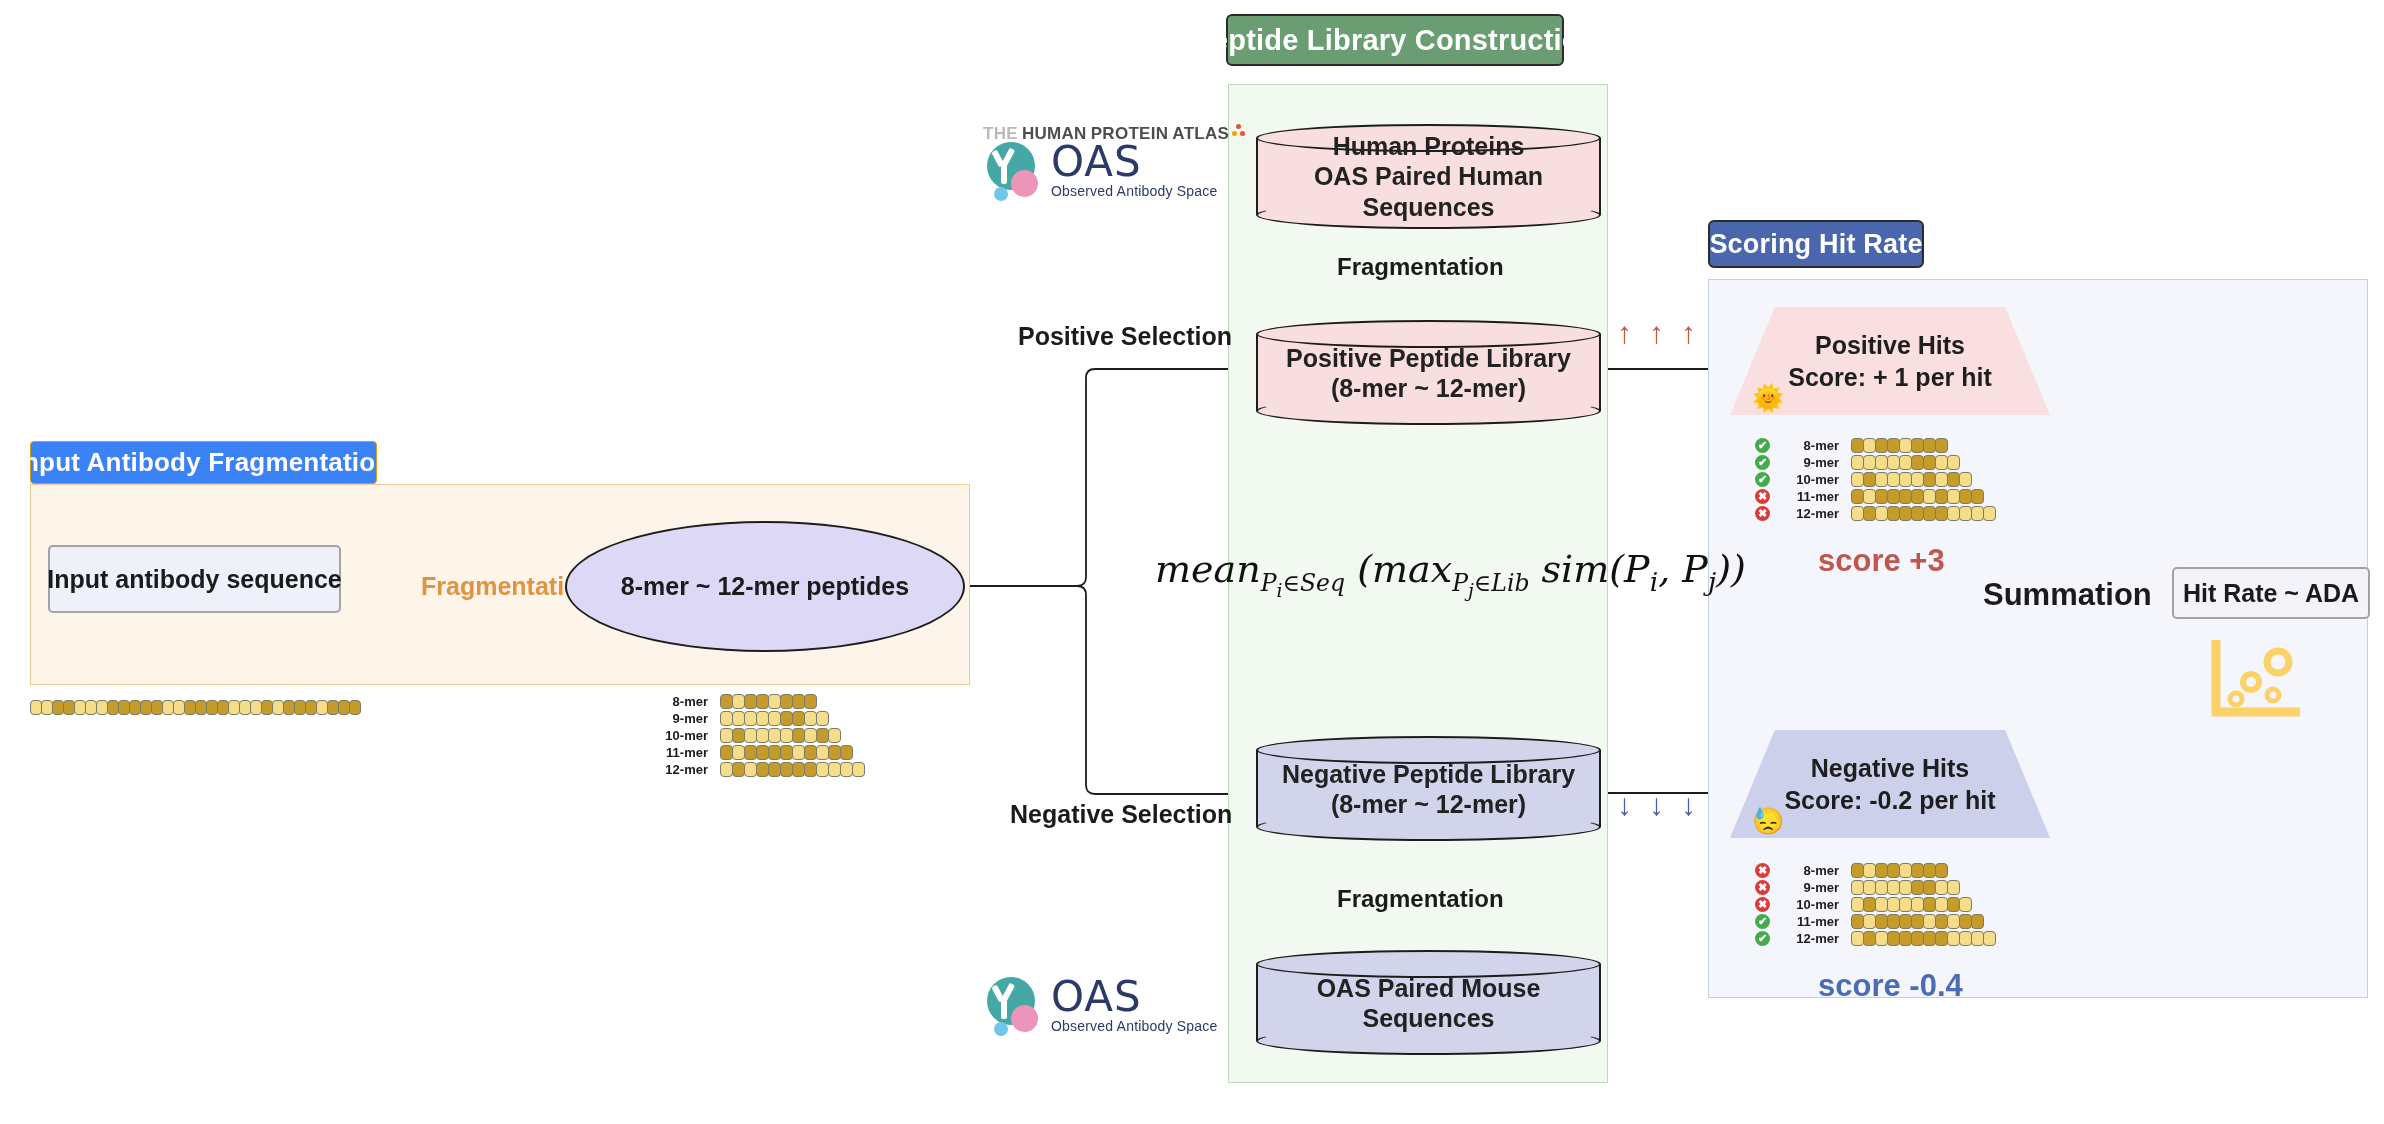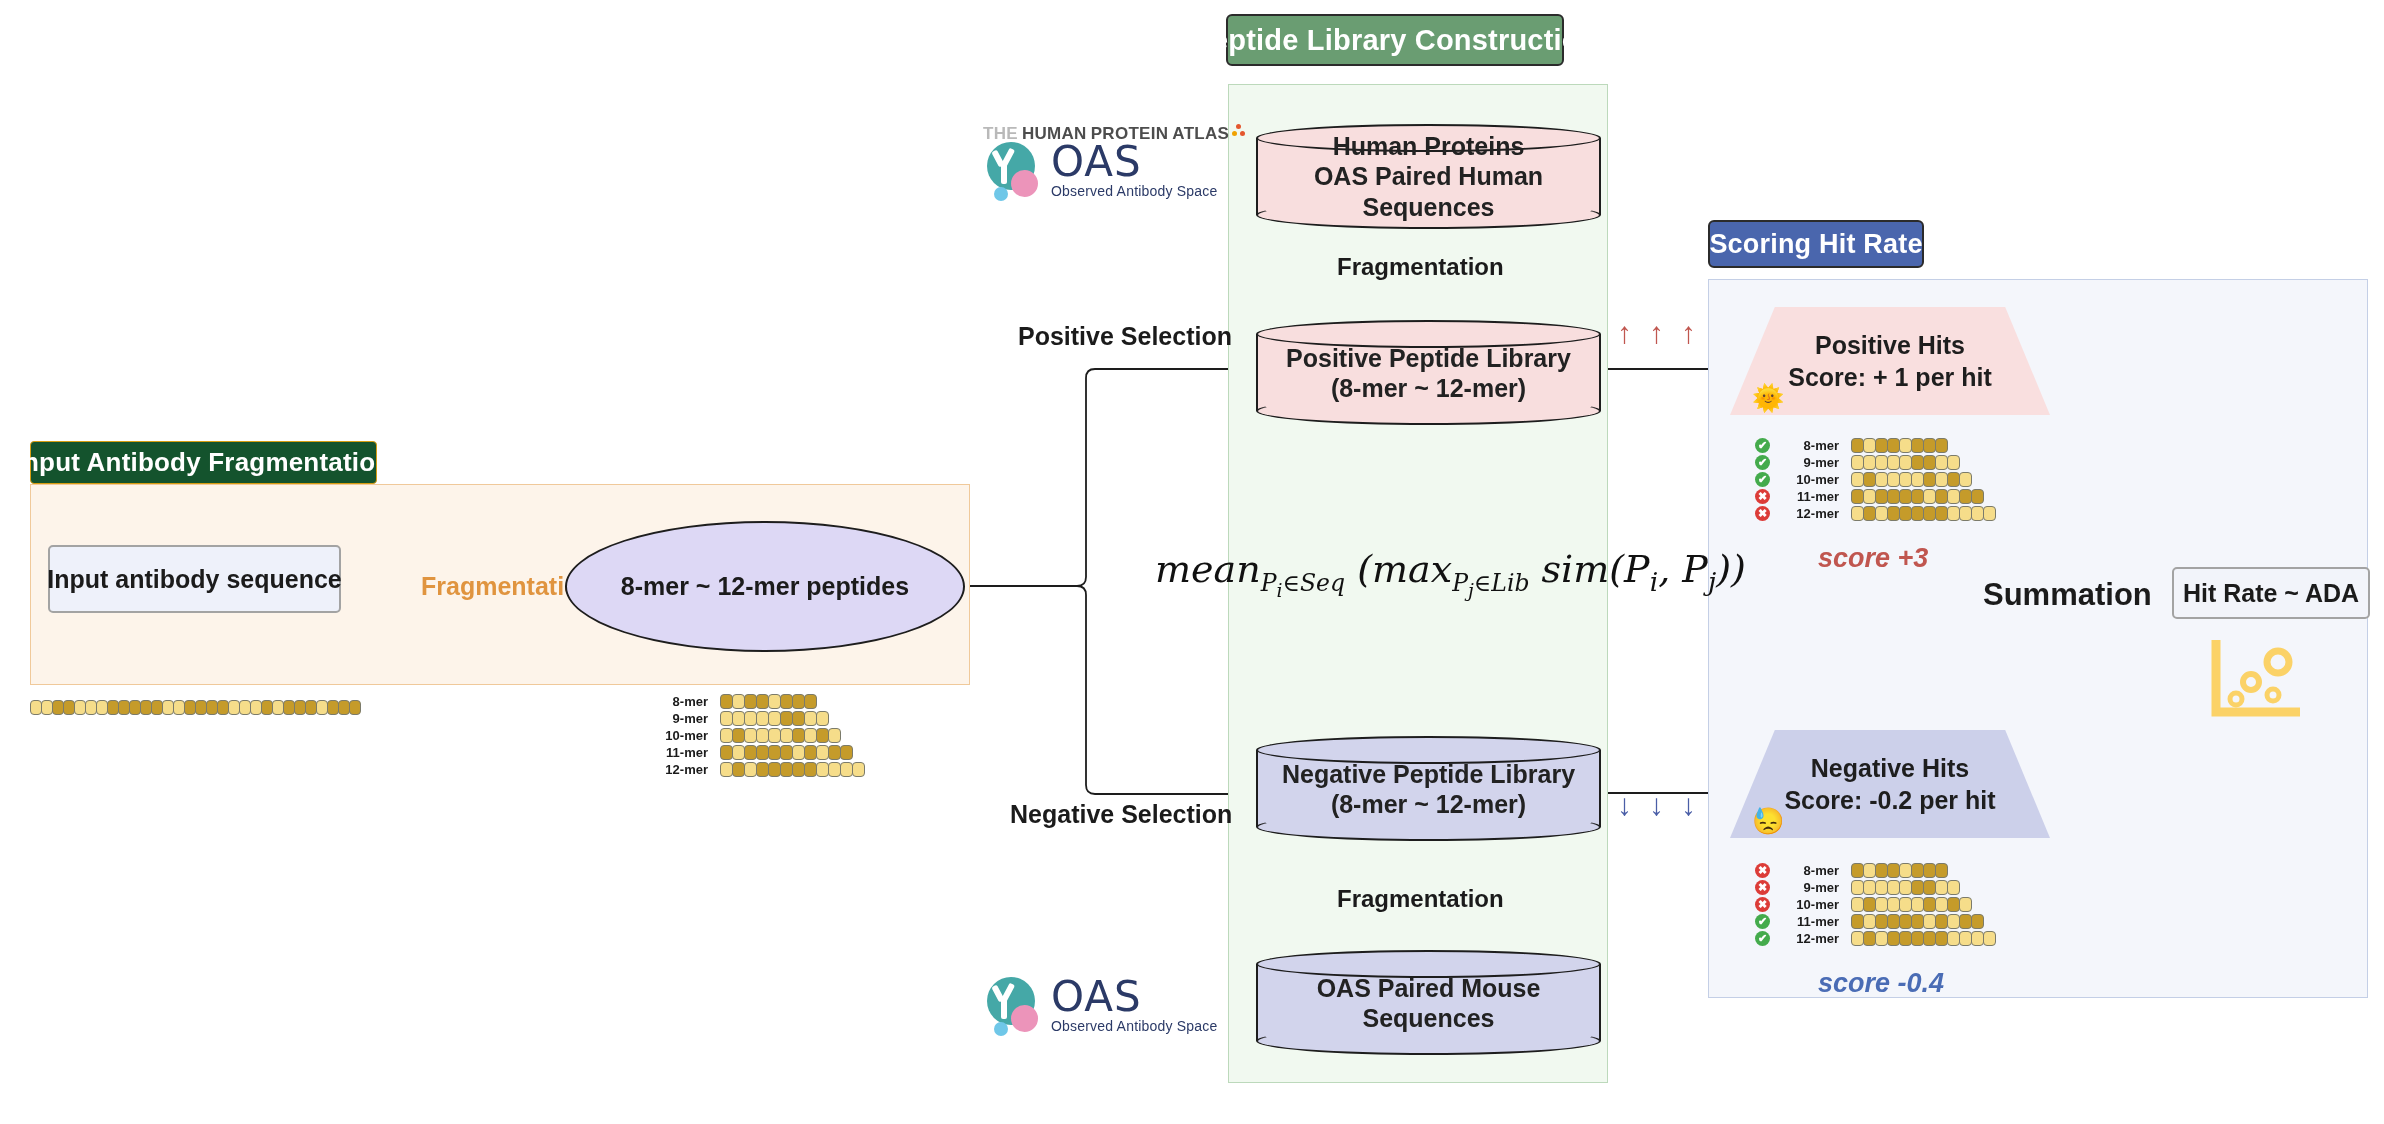--- a/index.html
+++ b/index.html
@@ -20,21 +20,21 @@
     font-weight: bold;
     display: flex; align-items: center; justify-content: center;
     letter-spacing: .2px;
     white-space: nowrap;
   }
   #chip-peptide { left: 1226px; top: 14px; width: 338px; height: 52px;
                   background: #6a9d72; font-size: 29px; }
   #chip-scoring { left: 1708px; top: 220px; width: 216px; height: 48px;
                   background: #4a66ad; font-size: 27px; }
   #chip-input   { left: 30px; top: 441px; width: 347px; height: 43px;
-                  background: #14532d; font-size: 26px; border-width: 1px;
+                  background: #3b82f6; font-size: 26px; border-width: 1px;
                   border-color: #d79d12; border-radius: 4px; }
 
   
   .panel { position: absolute; }
   #panel-peptide {
     left: 1228px; top: 84px; width: 380px; height: 999px;
     background: #f1f9f0; border: 1px solid #bcd9bb;
   }
   #panel-scoring {
     left: 1708px; top: 279px; width: 660px; height: 719px;
@@ -113,23 +113,22 @@
   }
   .beads { display: flex; gap: 0px; }
   .bead {
     width: 13px; height: 15px; border-radius: 4px;
     border: 1px solid #7b7b6b; margin-right: -1px;
   }
   .bead.l { background: #f6dd8a; }
   .bead.d { background: #c59b2a; }
 
   .scoretext {
-    position: absolute; font-size: 27px; font-weight: bold;
+    position: absolute; font-size: 31px; font-weight: bold;
     white-space: nowrap;
-    font-style: italic;
   }
 
   
   .plainbox {
     position: absolute;
     border: 2px solid #a3a3a3; border-radius: 5px;
     display: flex; align-items: center; justify-content: center;
     font-weight: bold; color: #1b1b1b; white-space: nowrap;
   }
   #box-inputseq { left: 48px; top: 545px; width: 293px; height: 68px;

